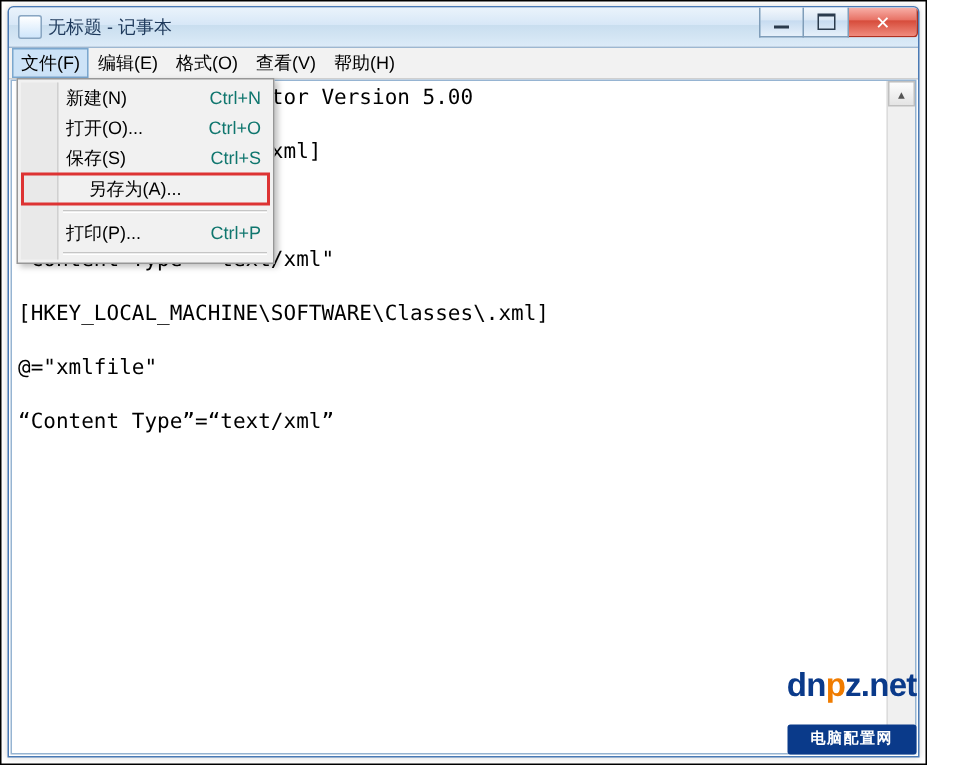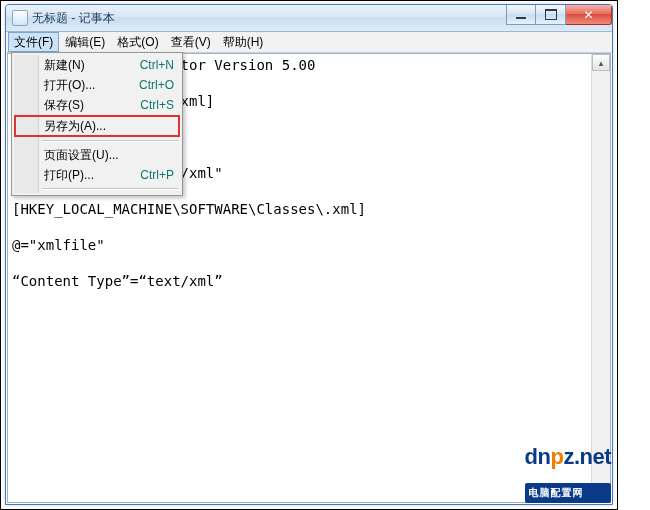--- a/index.html
+++ b/index.html
@@ -172,35 +172,35 @@
   .dropdown .mi .accel { color: #0f766e; }
   .dropdown .sep {
     margin: 3px 2px 3px 28px;
     height: 0;
     border-top: 1px solid #c5c5c5;
     border-bottom: 1px solid #fff;
   }
   .mi.boxed {
     border: 2px solid #d33;
     margin: 0 0 0 0;
-    padding-left: 28px;
+    padding-left: 43px;
     box-sizing: border-box;
     height: 22px;
   }
 
   
   .watermark {
     position: absolute;
     right: 6px;
     bottom: 6px;
     font-family: Arial, sans-serif;
     font-weight: bold;
     font-size: 22px;
     line-height: 18px;
-    text-align: left;
+    text-align: center;
     letter-spacing: -0.5px;
     pointer-events: none;
   }
   .watermark .row1 { color: #0a3a8a; }
   .watermark .row1 .o { color: #f07c00; }
   .watermark .row1 .z { color: #0a3a8a; }
   .watermark .row2 {
     display:block;
     font-size: 10px;
     letter-spacing: 1px;
@@ -277,24 +277,20 @@
         <span class="accel">Ctrl+S</span>
       </div>
       <div class="mi boxed">
         <span class="lbl">另存为(A)...</span>
         <span class="accel"></span>
       </div>
 
       <div class="sep"></div>
 
       <div class="mi">
-        <span class="lbl">页面设置(U)...</span>
-        <span class="accel"></span>
-      </div>
-      <div class="mi">
         <span class="lbl">打印(P)...</span>
         <span class="accel">Ctrl+P</span>
       </div>
 
       <div class="sep"></div>
 
     </div>
 
   </div>
 

